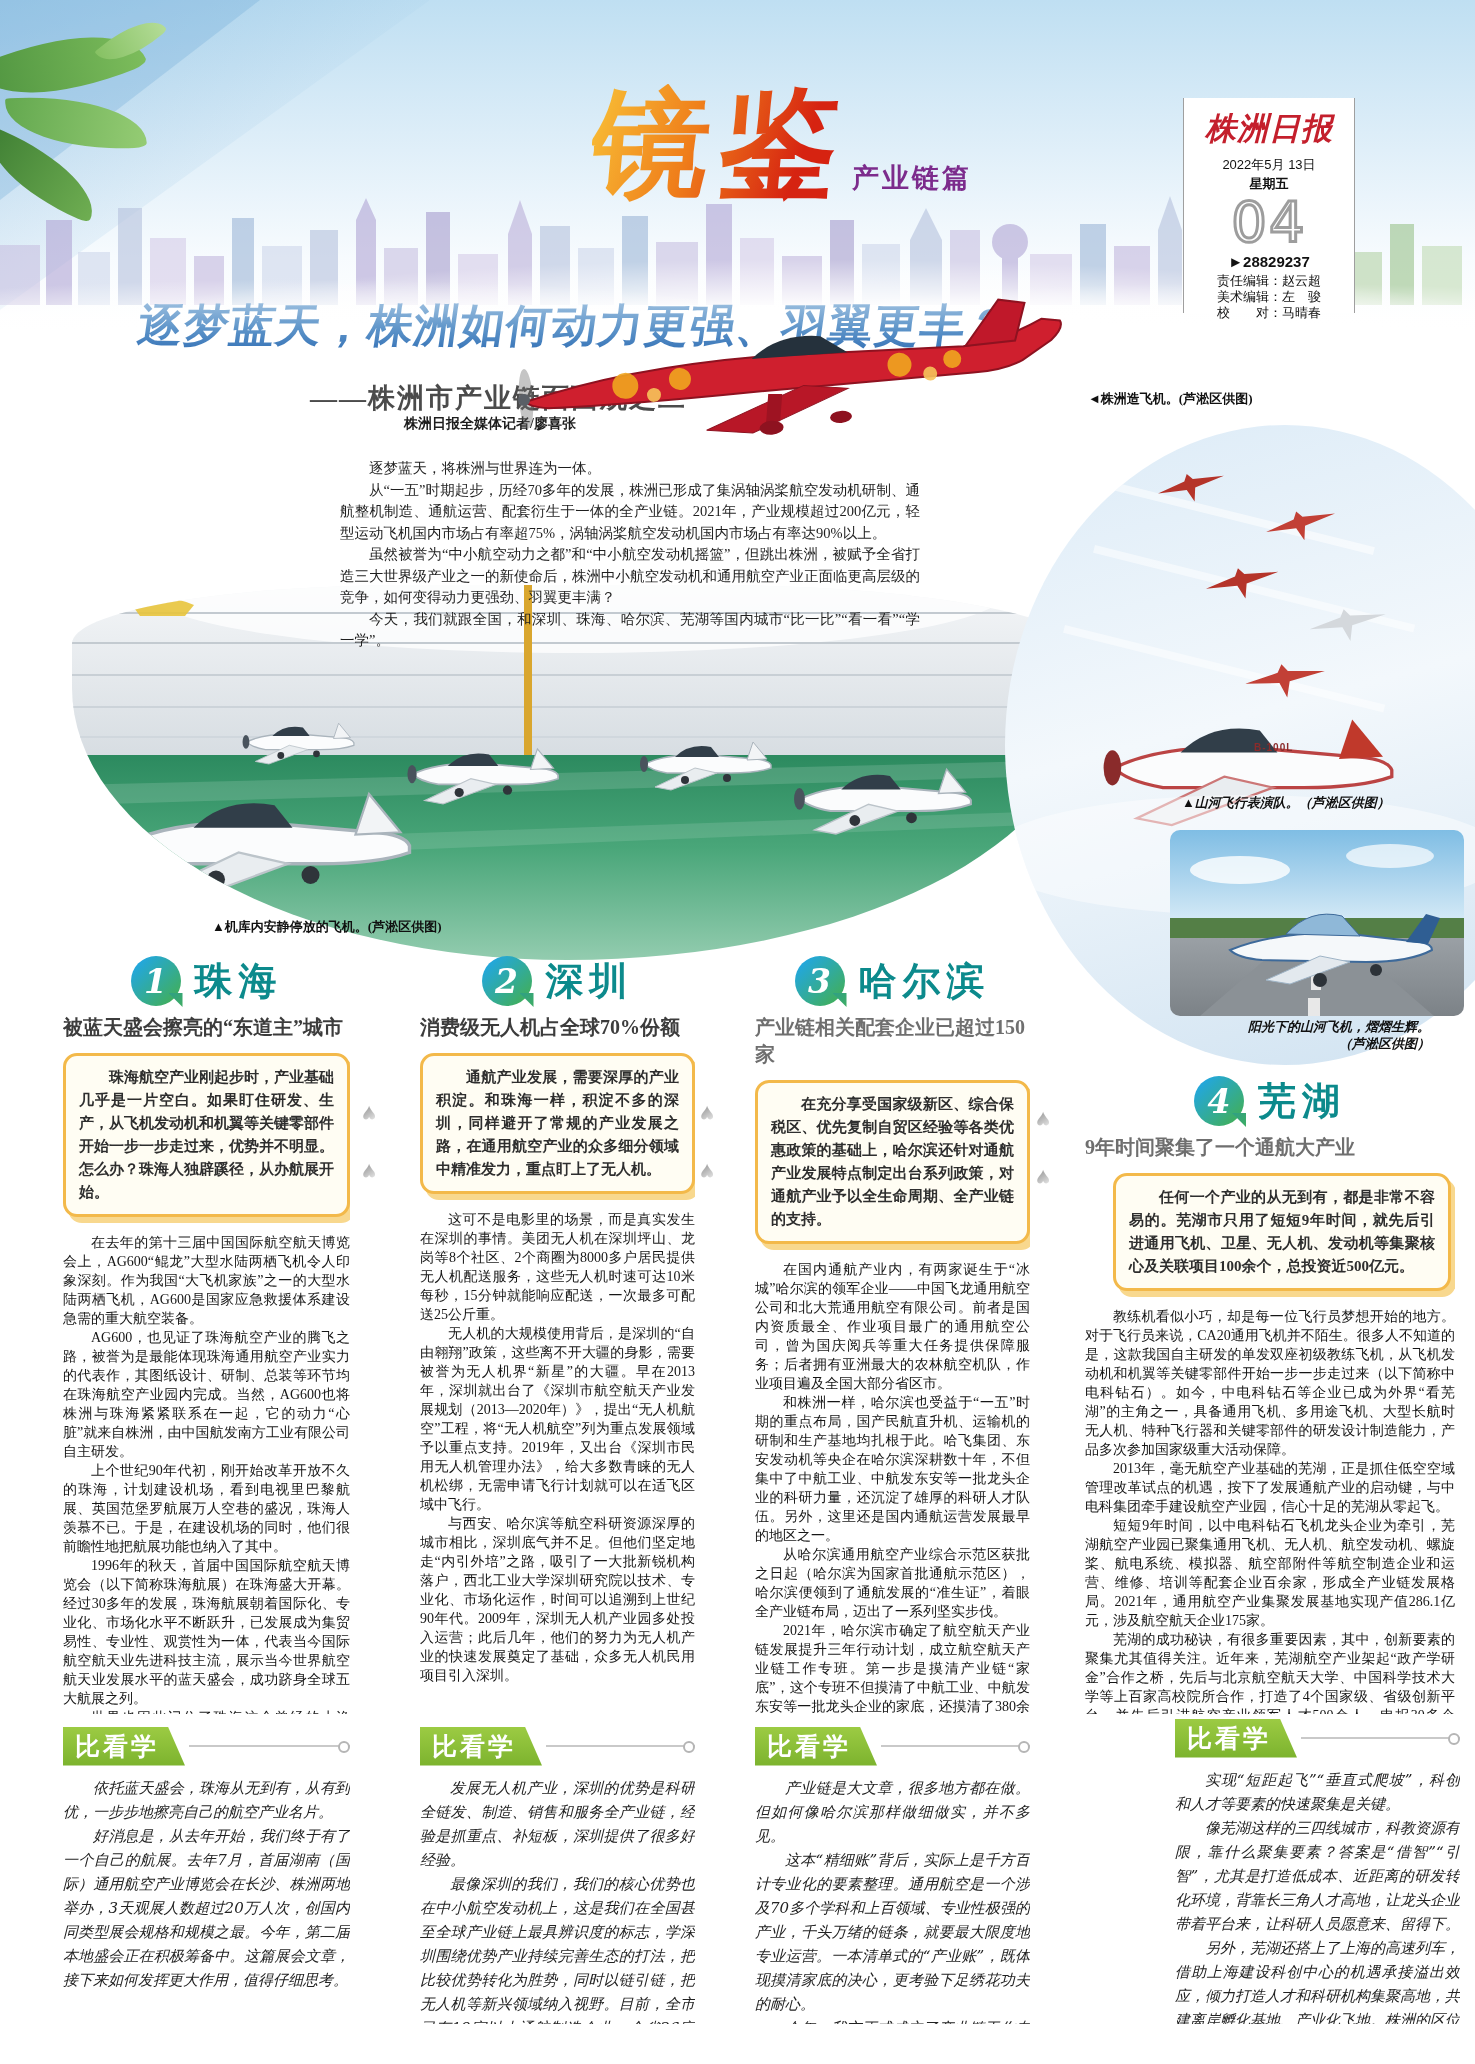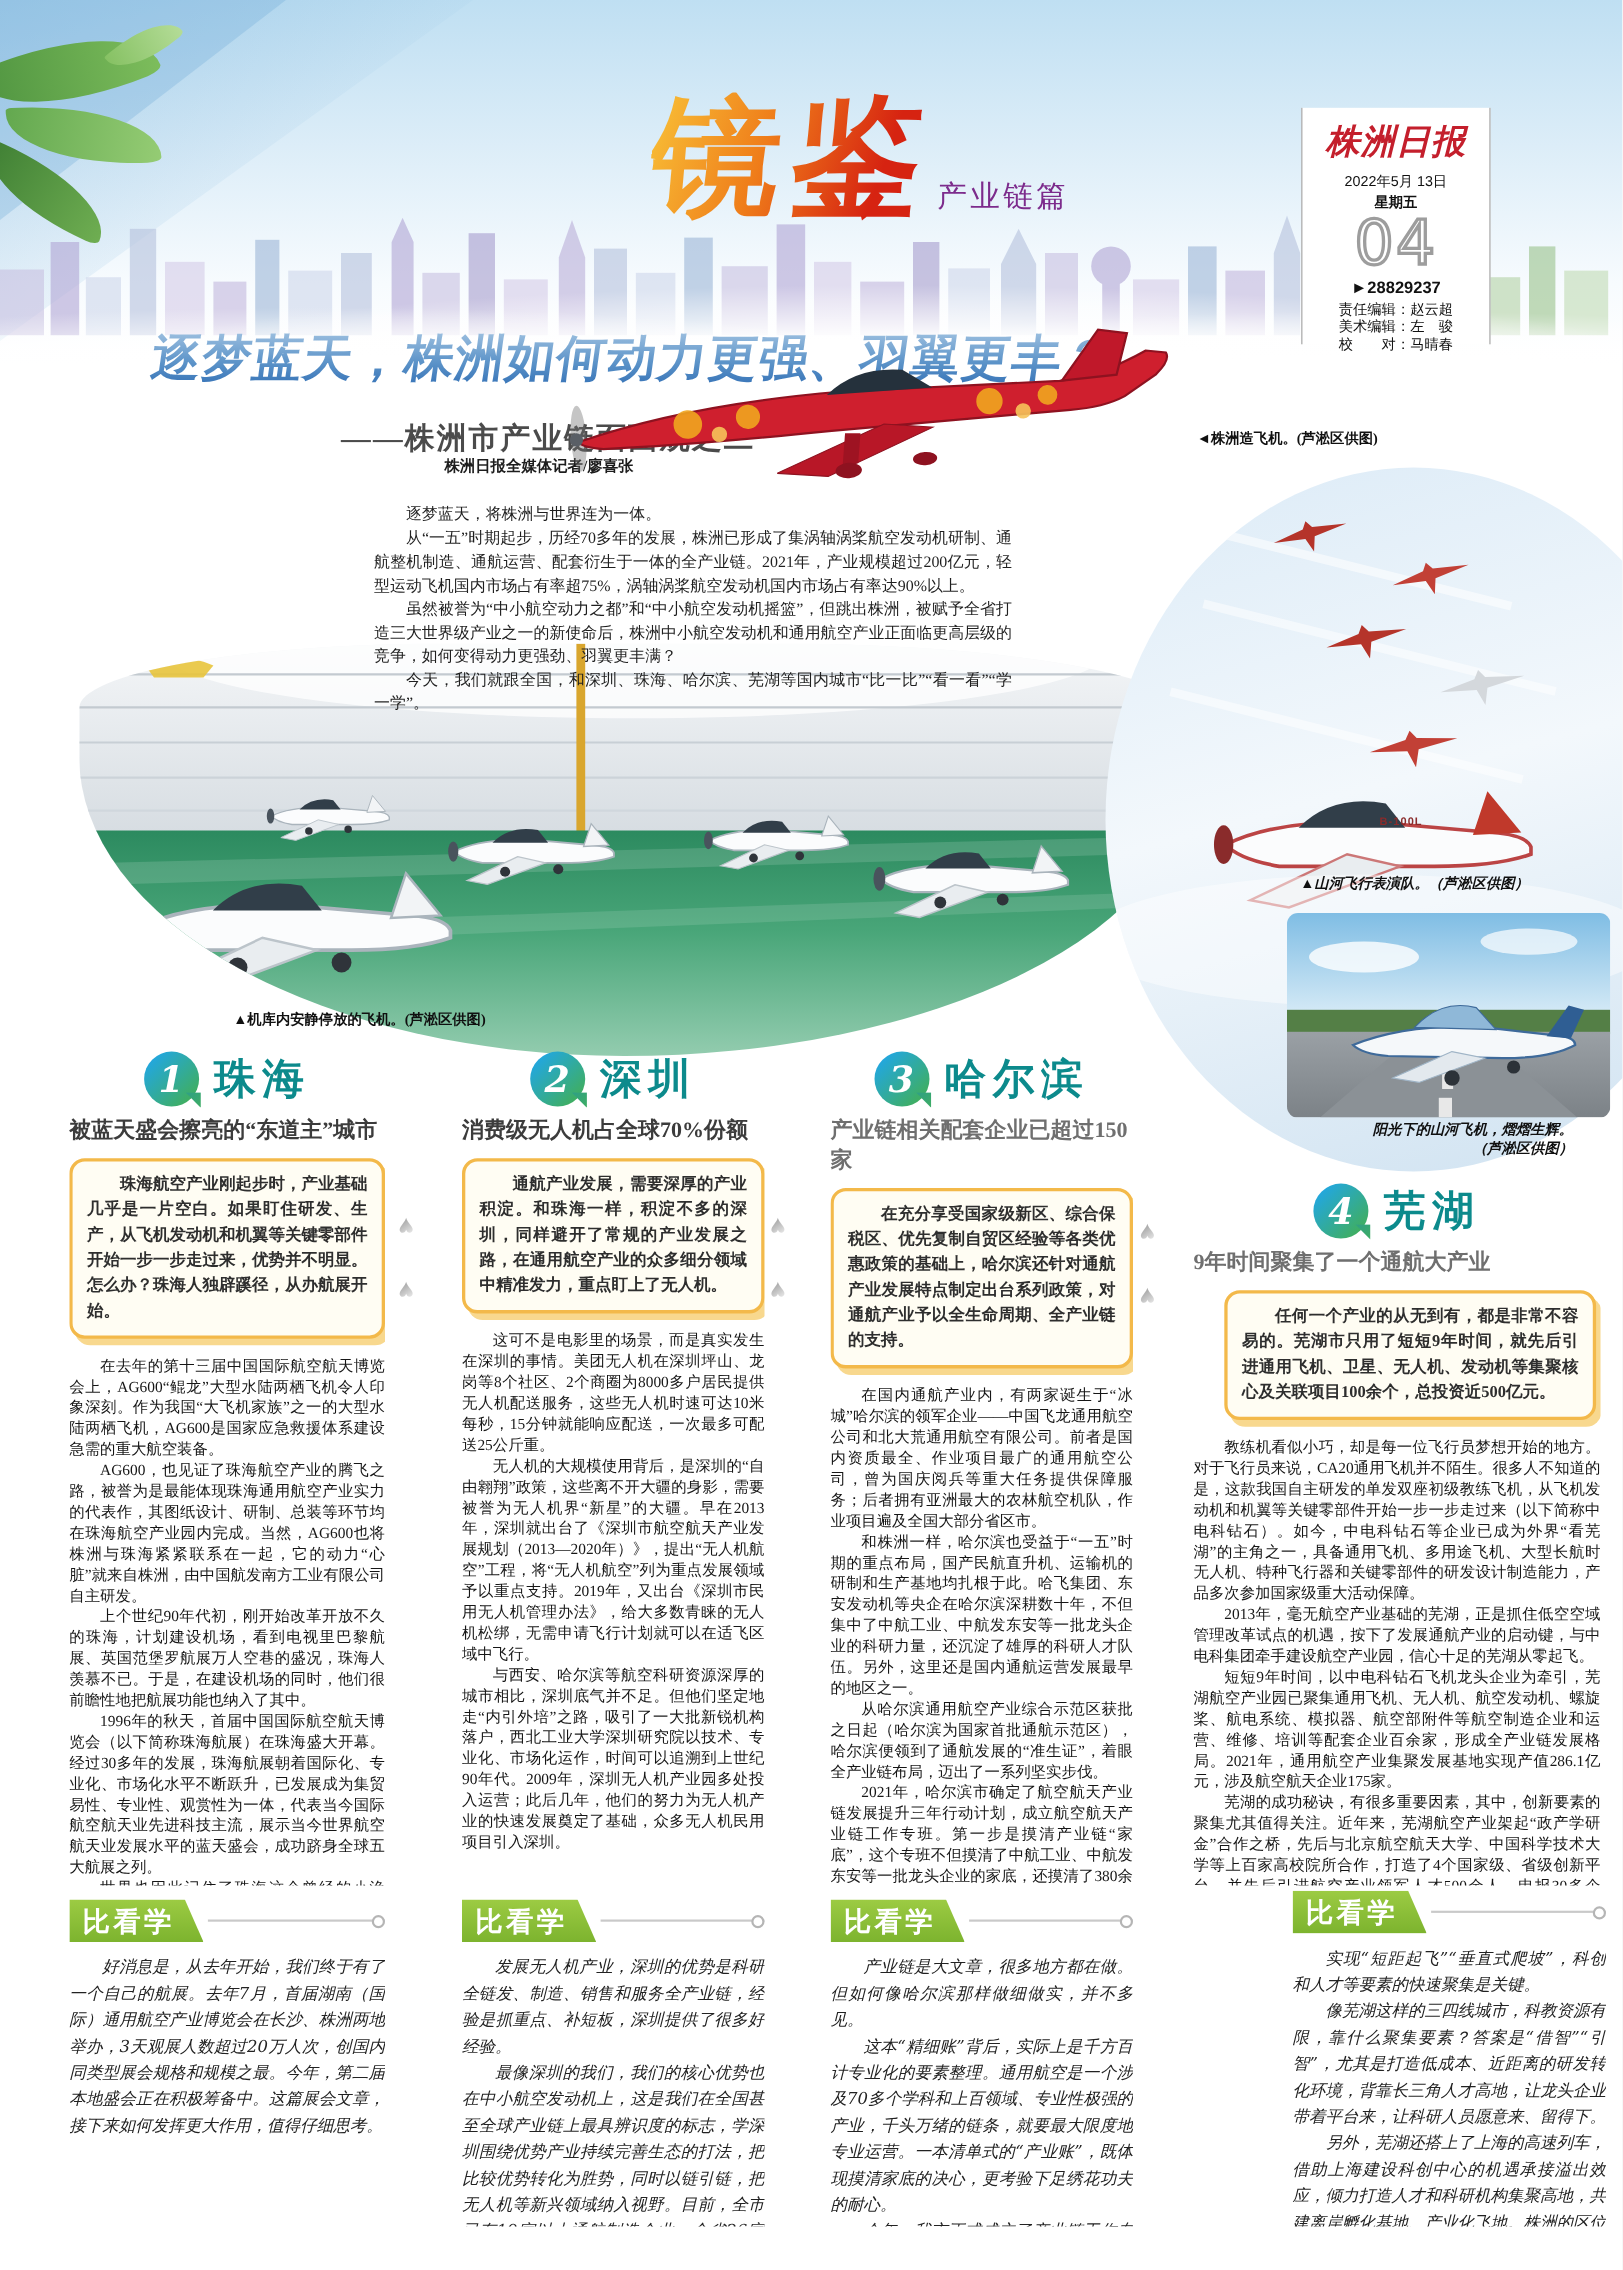--- a/index.html
+++ b/index.html
@@ -28,21 +28,21 @@
        background:radial-gradient(60% 100% at 20% 100%,#fff 35%,rgba(255,255,255,0) 75%),
                   radial-gradient(70% 120% at 55% 100%,#fff 40%,rgba(255,255,255,0) 78%),
                   radial-gradient(60% 100% at 85% 100%,#fff 35%,rgba(255,255,255,0) 72%);}
 
   
   .banner-title{position:absolute;left:592px;top:84px;font-family:"Liberation Sans",sans-serif;
       font-size:118px;font-weight:900;letter-spacing:10px;transform:skewX(-5deg);
       background:linear-gradient(105deg,#f7b733 5%,#ef7d1a 40%,#d62311 80%);
       -webkit-background-clip:text;background-clip:text;color:transparent;line-height:1;}
   .banner-tag{position:absolute;left:852px;top:160px;font-family:"Liberation Sans",sans-serif;
-      font-size:27px;font-weight:400;letter-spacing:3px;color:var(--purple,#7c2b8c);}
+      font-size:27px;font-weight:700;letter-spacing:3px;color:var(--purple,#7c2b8c);}
 
   
   .masthead{position:absolute;left:1183px;top:98px;width:170px;height:215px;background:#fff;
       border-left:1px solid #9f9f9f;border-right:1px solid #9f9f9f;text-align:center;
       font-family:"Liberation Sans",sans-serif;}
   .paper-name{margin-top:10px;font-family:"DejaVu Serif",serif;font-style:italic;font-weight:700;
       font-size:31px;letter-spacing:1px;color:var(--red,#c41f2c);}
   .mast-date{margin-top:6px;font-size:13px;color:#111;}
   .mast-week{margin-top:1px;font-size:13px;font-weight:700;color:#111;}
   .page-num{margin-top:0px;font-family:"DejaVu Sans",sans-serif;font-size:56px;line-height:58px;
@@ -408,20 +408,21 @@
         <p>芜湖的成功秘诀，有很多重要因素，其中，创新要素的聚集尤其值得关注。近年来，芜湖航空产业架起“政产学研金”合作之桥，先后与北京航空航天大学、中国科学技术大学等上百家高校院所合作，打造了4个国家级、省级创新平台，并先后引进航空产业领军人才500余人，申报30多个省、市级产业创新人才团队。另外，还引进了投资15亿元的安徽航空职业技术学院，补齐了航空产业可持续发展的“一次人才拼图”。</p>
       </div>
   </section>
 
   <div class="study" style="left:63px;top:1728px;width:287px;height:296px;">
     <div class="study-head">
       <div class="study-label">比看学</div>
       <div class="study-rule"></div>
     </div>
     <div class="study-text" style="height:248px;">
+        <p>依托蓝天盛会，珠海从无到有，从有到优，一步步地擦亮自己的航空产业名片。</p>
         <p>好消息是，从去年开始，我们终于有了一个自己的航展。去年7月，首届湖南（国际）通用航空产业博览会在长沙、株洲两地举办，3天观展人数超过20万人次，创国内同类型展会规格和规模之最。今年，第二届本地盛会正在积极筹备中。这篇展会文章，接下来如何发挥更大作用，值得仔细思考。</p>
       </div>
   </div>
   <div class="study" style="left:420px;top:1728px;width:275px;height:296px;">
     <div class="study-head">
       <div class="study-label">比看学</div>
       <div class="study-rule"></div>
     </div>
     <div class="study-text" style="height:248px;">
         <p>发展无人机产业，深圳的优势是科研全链发、制造、销售和服务全产业链，经验是抓重点、补短板，深圳提供了很多好经验。</p>

